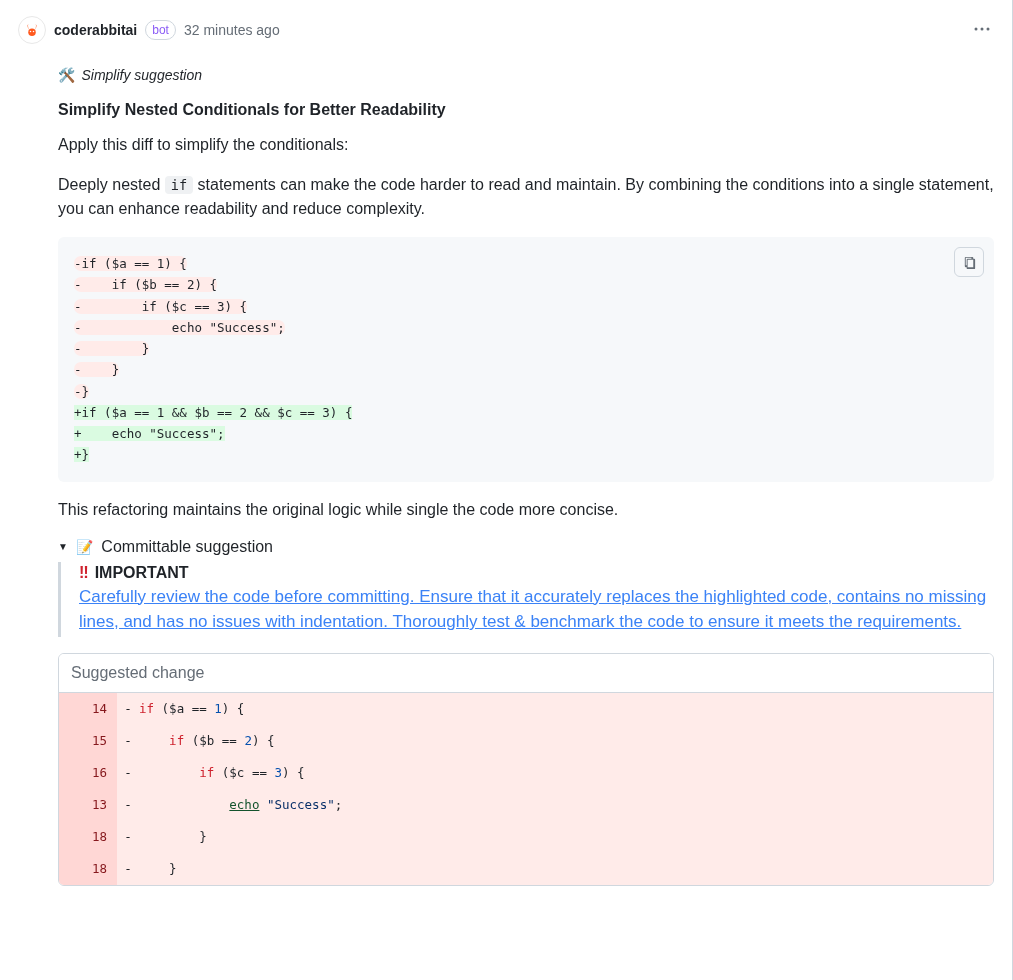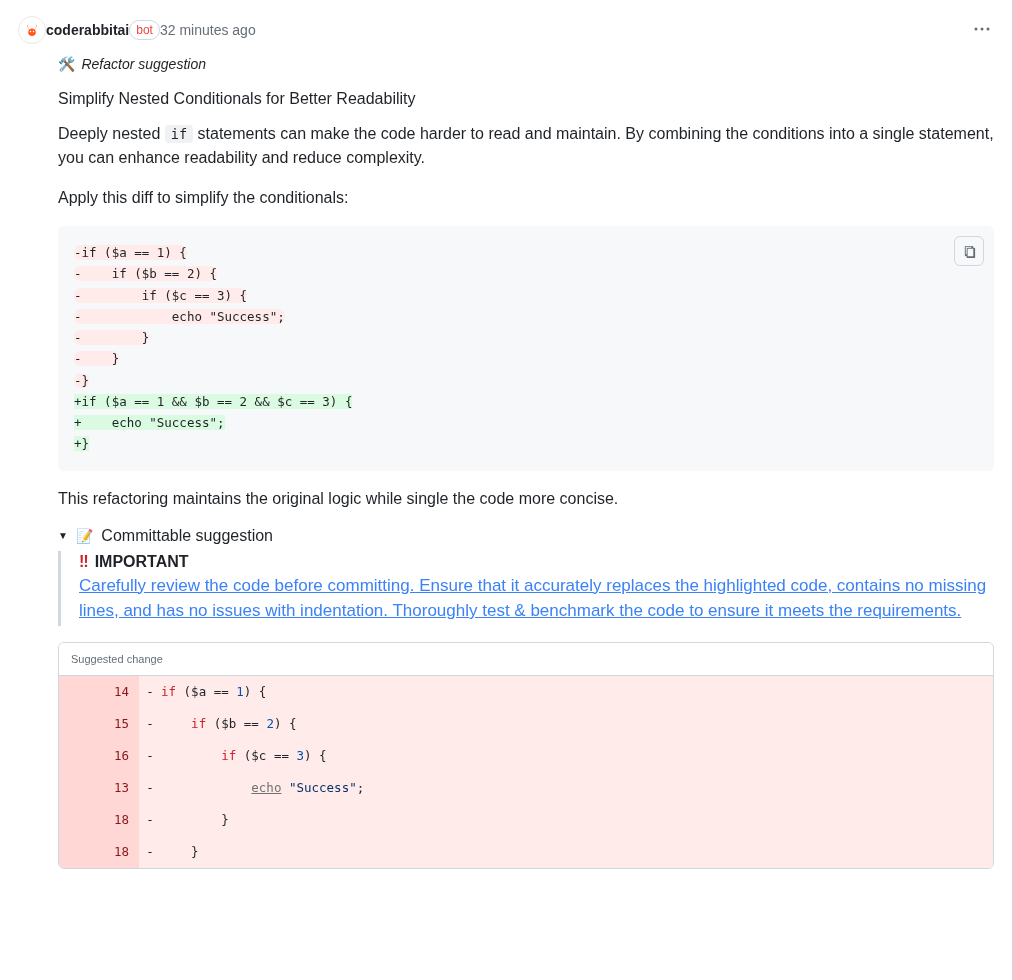--- a/index.html
+++ b/index.html
@@ -14,41 +14,42 @@
   }
   .container {
     padding: 16px 18px 0 18px;
     border-right: 1px solid #d0d7de;
     min-height: 980px;
     position: relative;
   }
   .comment-header {
     display: flex;
     align-items: center;
-    margin-bottom: 12px;
+    gap: 8px;
+    margin-bottom: 23px;
   }
   .avatar {
     width: 28px;
     height: 28px;
     border-radius: 50%;
     background: #ffffff;
     border: 1px solid #e8e8e8;
     display: flex;
     align-items: center;
     justify-content: center;
     flex-shrink: 0;
   }
   .avatar svg { width: 18px; height: 18px; }
   .author { font-weight: 600; color: #1f2328; }
   .bot-badge {
     border: 1px solid #d0d7de;
     border-radius: 2em;
     padding: 0 6px;
     font-size: 12px;
-    color: #ef4444;
+    color: #8b5cf6;
     line-height: 18px;
   }
   .timestamp { color: #656d76; }
   .more-btn {
     margin-left: auto;
     color: #656d76;
     cursor: pointer;
     padding: 4px;
   }
   .more-btn svg { width: 16px; height: 16px; fill: #656d76; }
@@ -57,21 +58,21 @@
     display: flex;
     align-items: center;
     gap: 6px;
     font-style: italic;
     margin-bottom: 18px;
     color: #1f2328;
   }
   .suggestion-type .tools-icon { font-style: normal; font-size: 14px; }
   h3.subject {
     font-size: 16px;
-    font-weight: 400;
+    font-weight: 700;
     margin: 0 0 14px 0;
   }
   p.body-text {
     font-size: 16px;
     line-height: 1.5;
     margin: 0 0 16px 0;
     color: #1f2328;
   }
   p.body-text code {
     background: #eff1f3;
@@ -144,37 +145,37 @@
     text-decoration: underline;
   }
   .suggested-change {
     border: 1px solid #d0d7de;
     border-radius: 6px;
     overflow: hidden;
     margin-bottom: 0;
   }
   .suggested-header {
     padding: 10px 12px;
-    font-size: 11px;
+    font-size: 16px;
     color: #656d76;
     border-bottom: 1px solid #d0d7de;
     background: #fff;
   }
   .suggested-body {
     font-family: ui-monospace, SFMono-Regular, Menlo, Consolas, monospace;
     font-size: 12.5px;
   }
   .sc-row {
     display: flex;
     align-items: stretch;
     background: #ffebe9;
     line-height: 32px;
   }
   .sc-lineno {
-    width: 80px;
+    width: 58px;
     text-align: right;
     padding-right: 10px;
     background: #ffd7d5;
     color: #86181d;
     user-select: none;
     flex-shrink: 0;
   }
   .sc-marker {
     width: 22px;
     text-align: center;
@@ -183,21 +184,21 @@
   }
   .sc-code {
     flex: 1;
     white-space: pre;
     color: #1f2328;
   }
   .tok-kw { color: #cf222e; }
   .tok-var { color: #1f2328; }
   .tok-num { color: #0550ae; }
   .tok-str { color: #0a3069; }
-  .tok-echo { color: #737373; text-decoration: underline; }
+  .tok-echo { color: #14532d; text-decoration: underline; }
 </style>
 </head>
 <body>
 
 <div class="container">
 
   <div class="comment-header">
     <div class="avatar">
       <svg viewBox="0 0 24 24">
         <circle cx="12" cy="12" r="11" fill="#ffffff"></circle>
@@ -217,30 +218,30 @@
           <circle cx="8" cy="8" r="1.5"></circle>
           <circle cx="14" cy="8" r="1.5"></circle>
         </svg>
     </div>
   </div>
 
   <div class="comment-body">
 
     <div class="suggestion-type">
       <span class="tools-icon">🛠️</span>
-      <span>Refactor suggestion</span>
+      <span>Simplify suggestion</span>
     </div>
 
     <h3 class="subject">Simplify Nested Conditionals for Better Readability</h3>
+
+    <p class="body-text">Apply this diff to simplify the conditionals:</p>
 
     <p class="body-text">
       <span>Deeply nested </span><code>if</code><span> statements can make the code harder to read and maintain. By combining the conditions into a single statement, you can enhance readability and reduce complexity.</span>
     </p>
-
-    <p class="body-text">Apply this diff to simplify the conditionals:</p>
 
     <div class="diff-block">
       <div class="copy-btn">
         <svg viewBox="0 0 16 16">
             <path d="M4 2h7a1 1 0 0 1 1 1v1h1a1 1 0 0 1 1 1v9a1 1 0 0 1-1 1H6a1 1 0 0 1-1-1v-1H4a1 1 0 0 1-1-1V3a1 1 0 0 1 1-1zm2 3v8h6V5H6zm-1-1h5V3H4v8h1V5a1 1 0 0 1 1-1z"></path>
           </svg>
       </div>
       <div id="diff-lines">
           <div class="dline"><span class="removed">-if ($a == 1) {</span></div>
           <div class="dline"><span class="removed">-    if ($b == 2) {</span></div>

